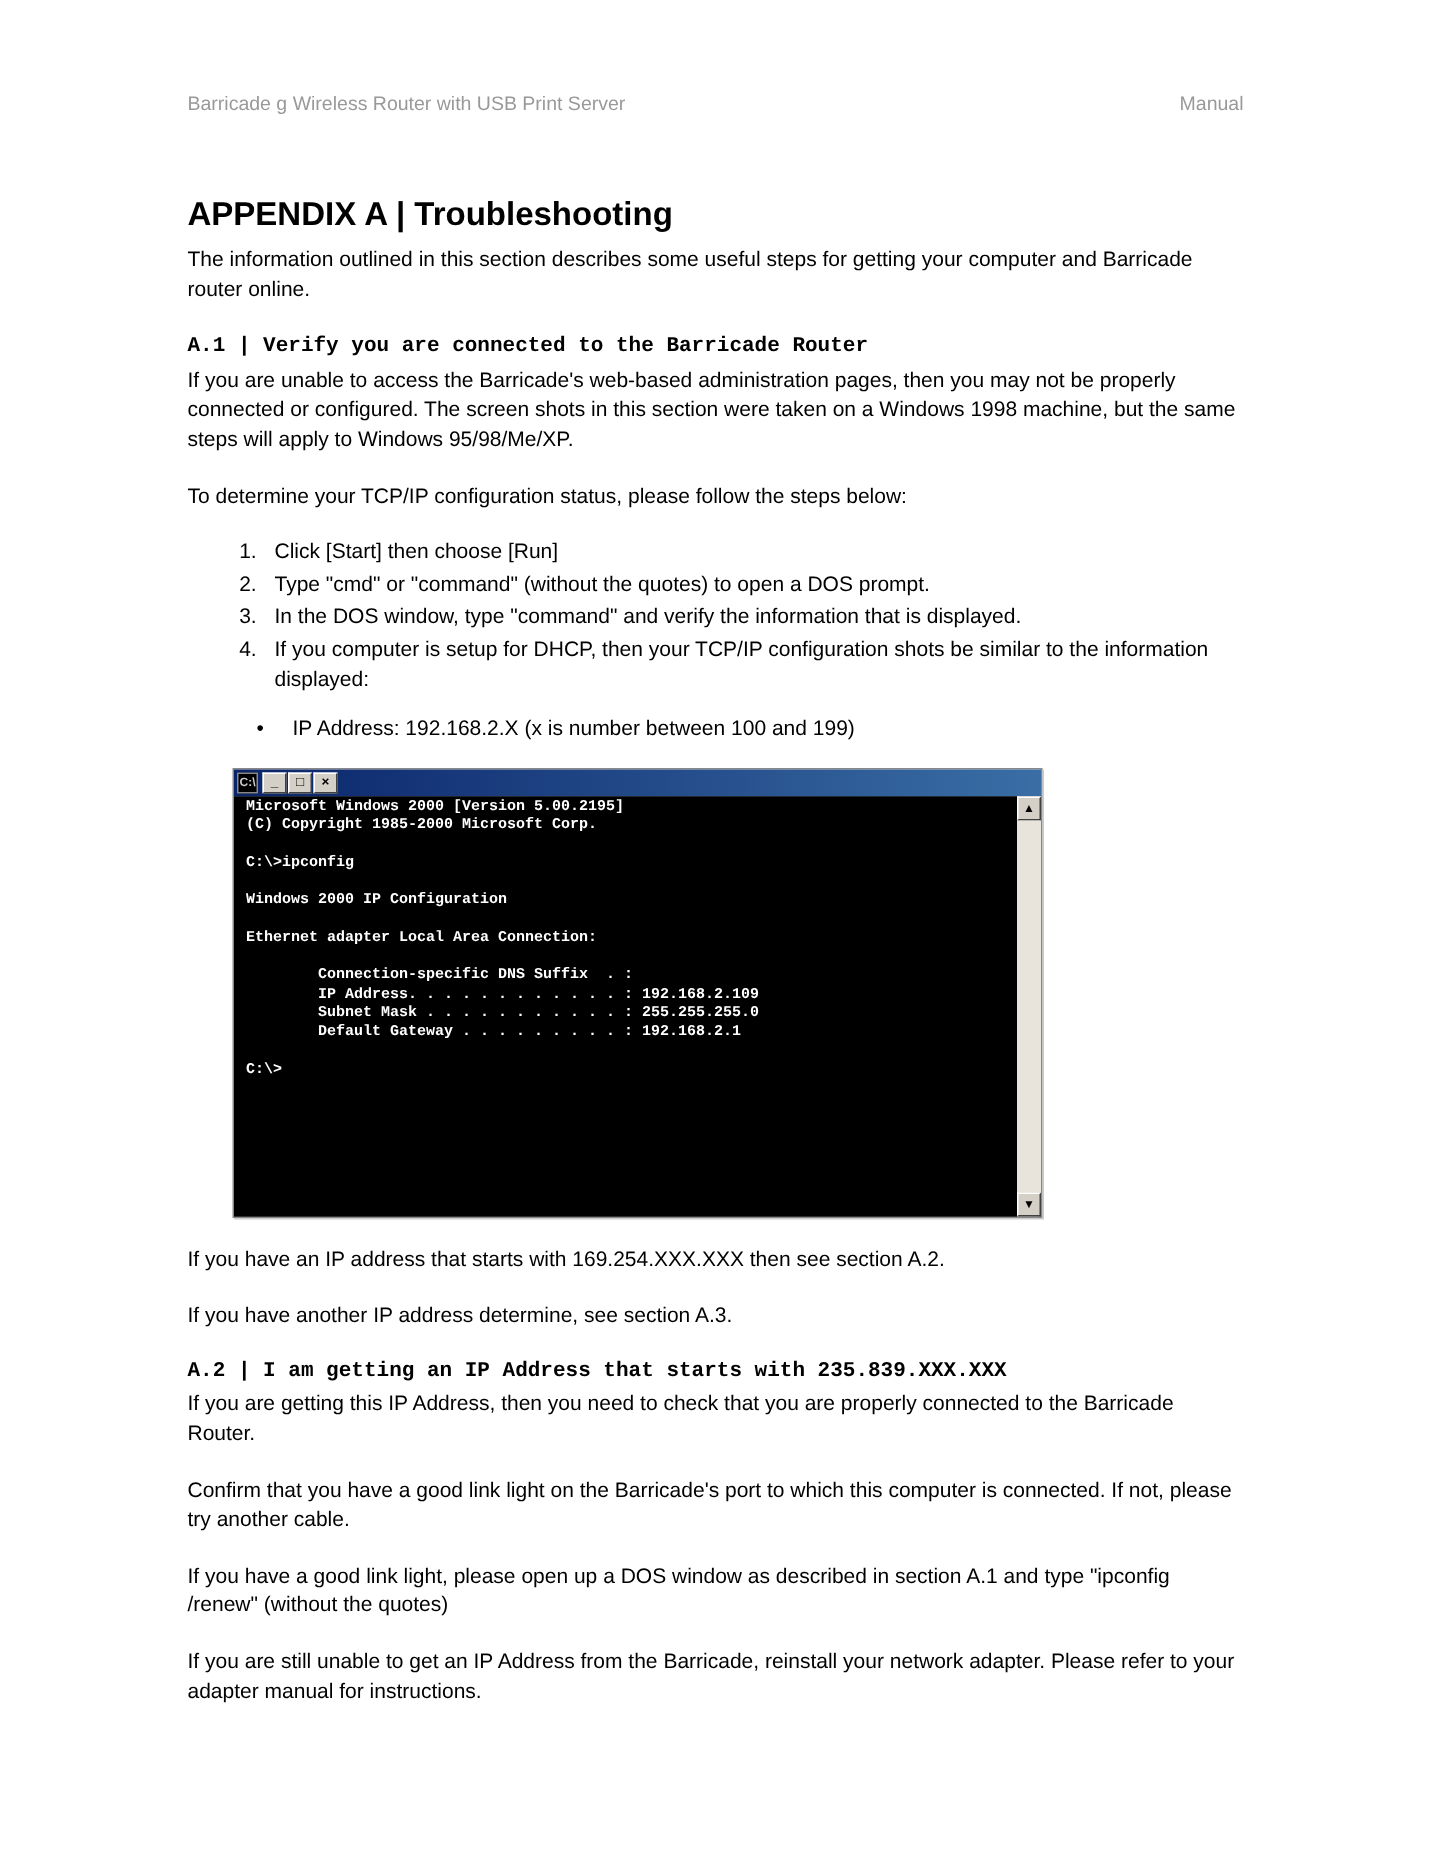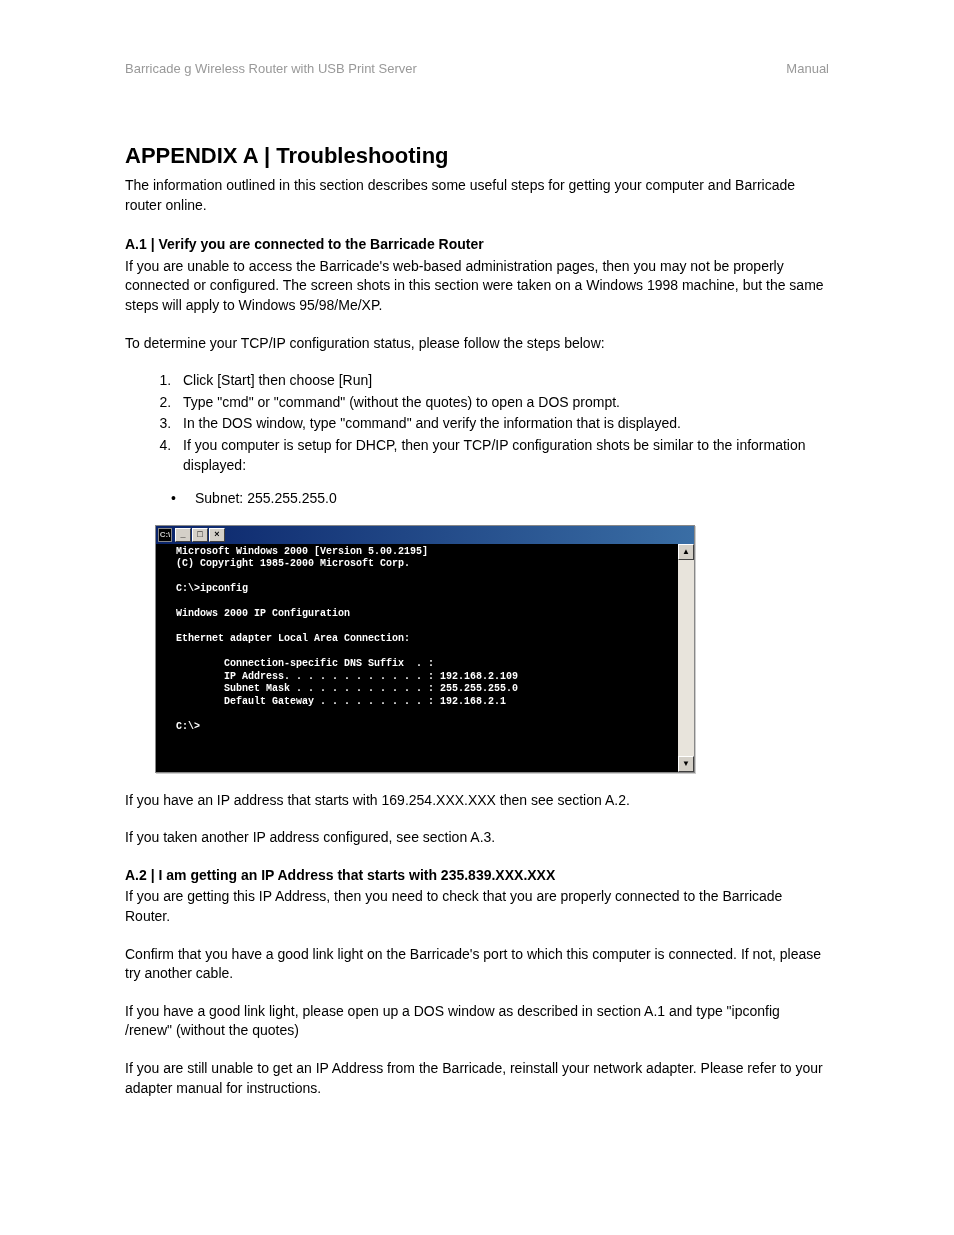--- a/index.html
+++ b/index.html
@@ -11,32 +11,33 @@
       padding: 60px 125px 40px;
       color: #000;
       font-size: 14px;
       line-height: 1.4;
     }
     .header-row {
       display: flex;
       justify-content: space-between;
       color: #999;
       font-size: 13px;
-      margin-bottom: 63px;
+      margin-bottom: 50px;
       align-items: center;
     }
     h1 {
       font-size: 22px;
       font-weight: bold;
       margin-bottom: 4px;
     }
     .intro { margin-bottom: 20px; }
     .section-heading {
       font-weight: bold;
       margin-bottom: 2px;
+      font-family: Liberation Mono, monospace;
     }
     .para { margin-bottom: 18px; }
     ol {
       margin-left: 50px;
       margin-bottom: 14px;
       list-style-position: outside;
     }
     ol li { padding-left: 8px; margin-bottom: 2px; }
     ul.bullets {
       margin-left: 70px;
@@ -99,23 +100,23 @@
       display: flex;
       background: #000;
     }
     .cmd-body {
       flex: 1;
       background: #000;
       color: #c0c0c0;
       font-family: "Courier New", monospace;
       font-size: 10px;
       line-height: 1.25;
-      padding: 2px 20px;
+      padding: 2px 8px;
       white-space: pre;
-      height: 228px;
+      height: 280px;
       overflow: hidden;
       font-weight: bold;
     }
     .cmd-body .bright { color: #fff; }
     .cmd-scroll {
       width: 16px;
       background: #d4d0c8;
       display: flex;
       flex-direction: column;
     }
@@ -149,21 +150,21 @@
 <p class="para">To determine your TCP/IP configuration status, please follow the steps below:</p>
 
 <ol>
   <li>Click [Start] then choose [Run]</li>
   <li>Type "cmd" or "command" (without the quotes) to open a DOS prompt.</li>
   <li>In the DOS window, type "command" and verify the information that is displayed.</li>
   <li>If you computer is setup for DHCP, then your TCP/IP configuration shots be similar to the information displayed:</li>
 </ol>
 
 <ul class="bullets">
-  <li>Subnet: 255.255.255.0</li>
+  <li>IP Address: 192.168.2.X (x is number between 100 and 199)</li>
 </ul>
 
 <div class="cmd-window">
   <div class="cmd-titlebar">
     <span class="cmd-icon">C:\</span>
     <div class="cmd-buttons">
       <span class="cmd-btn">_</span>
       <span class="cmd-btn">□</span>
       <span class="cmd-btn">×</span>
     </div>
@@ -186,19 +187,19 @@
 <span class="bright">C:\&gt;</span></div>
     <div class="cmd-scroll">
       <div class="arrow">▲</div>
       <div class="track"></div>
       <div class="arrow">▼</div>
     </div>
   </div>
 </div>
 
 <p class="para">If you have an IP address that starts with 169.254.XXX.XXX then see section A.2.</p>
-<p class="para">If you taken another IP address configured, see section A.3.</p>
+<p class="para">If you have another IP address determine, see section A.3.</p>
 
 <p class="section-heading">A.2 | I am getting an IP Address that starts with 235.839.XXX.XXX</p>
 <p class="para">If you are getting this IP Address, then you need to check that you are properly connected to the Barricade Router.</p>
 <p class="para">Confirm that you have a good link light on the Barricade's port to which this computer is connected.  If not, please try another cable.</p>
 <p class="para">If you have a good link light, please open up a DOS window as described in section A.1 and type "ipconfig /renew" (without the quotes)</p>
 <p class="para">If you are still unable to get an IP Address from the Barricade, reinstall your network adapter. Please refer to your adapter manual for instructions.</p>
 
 </body></html>

